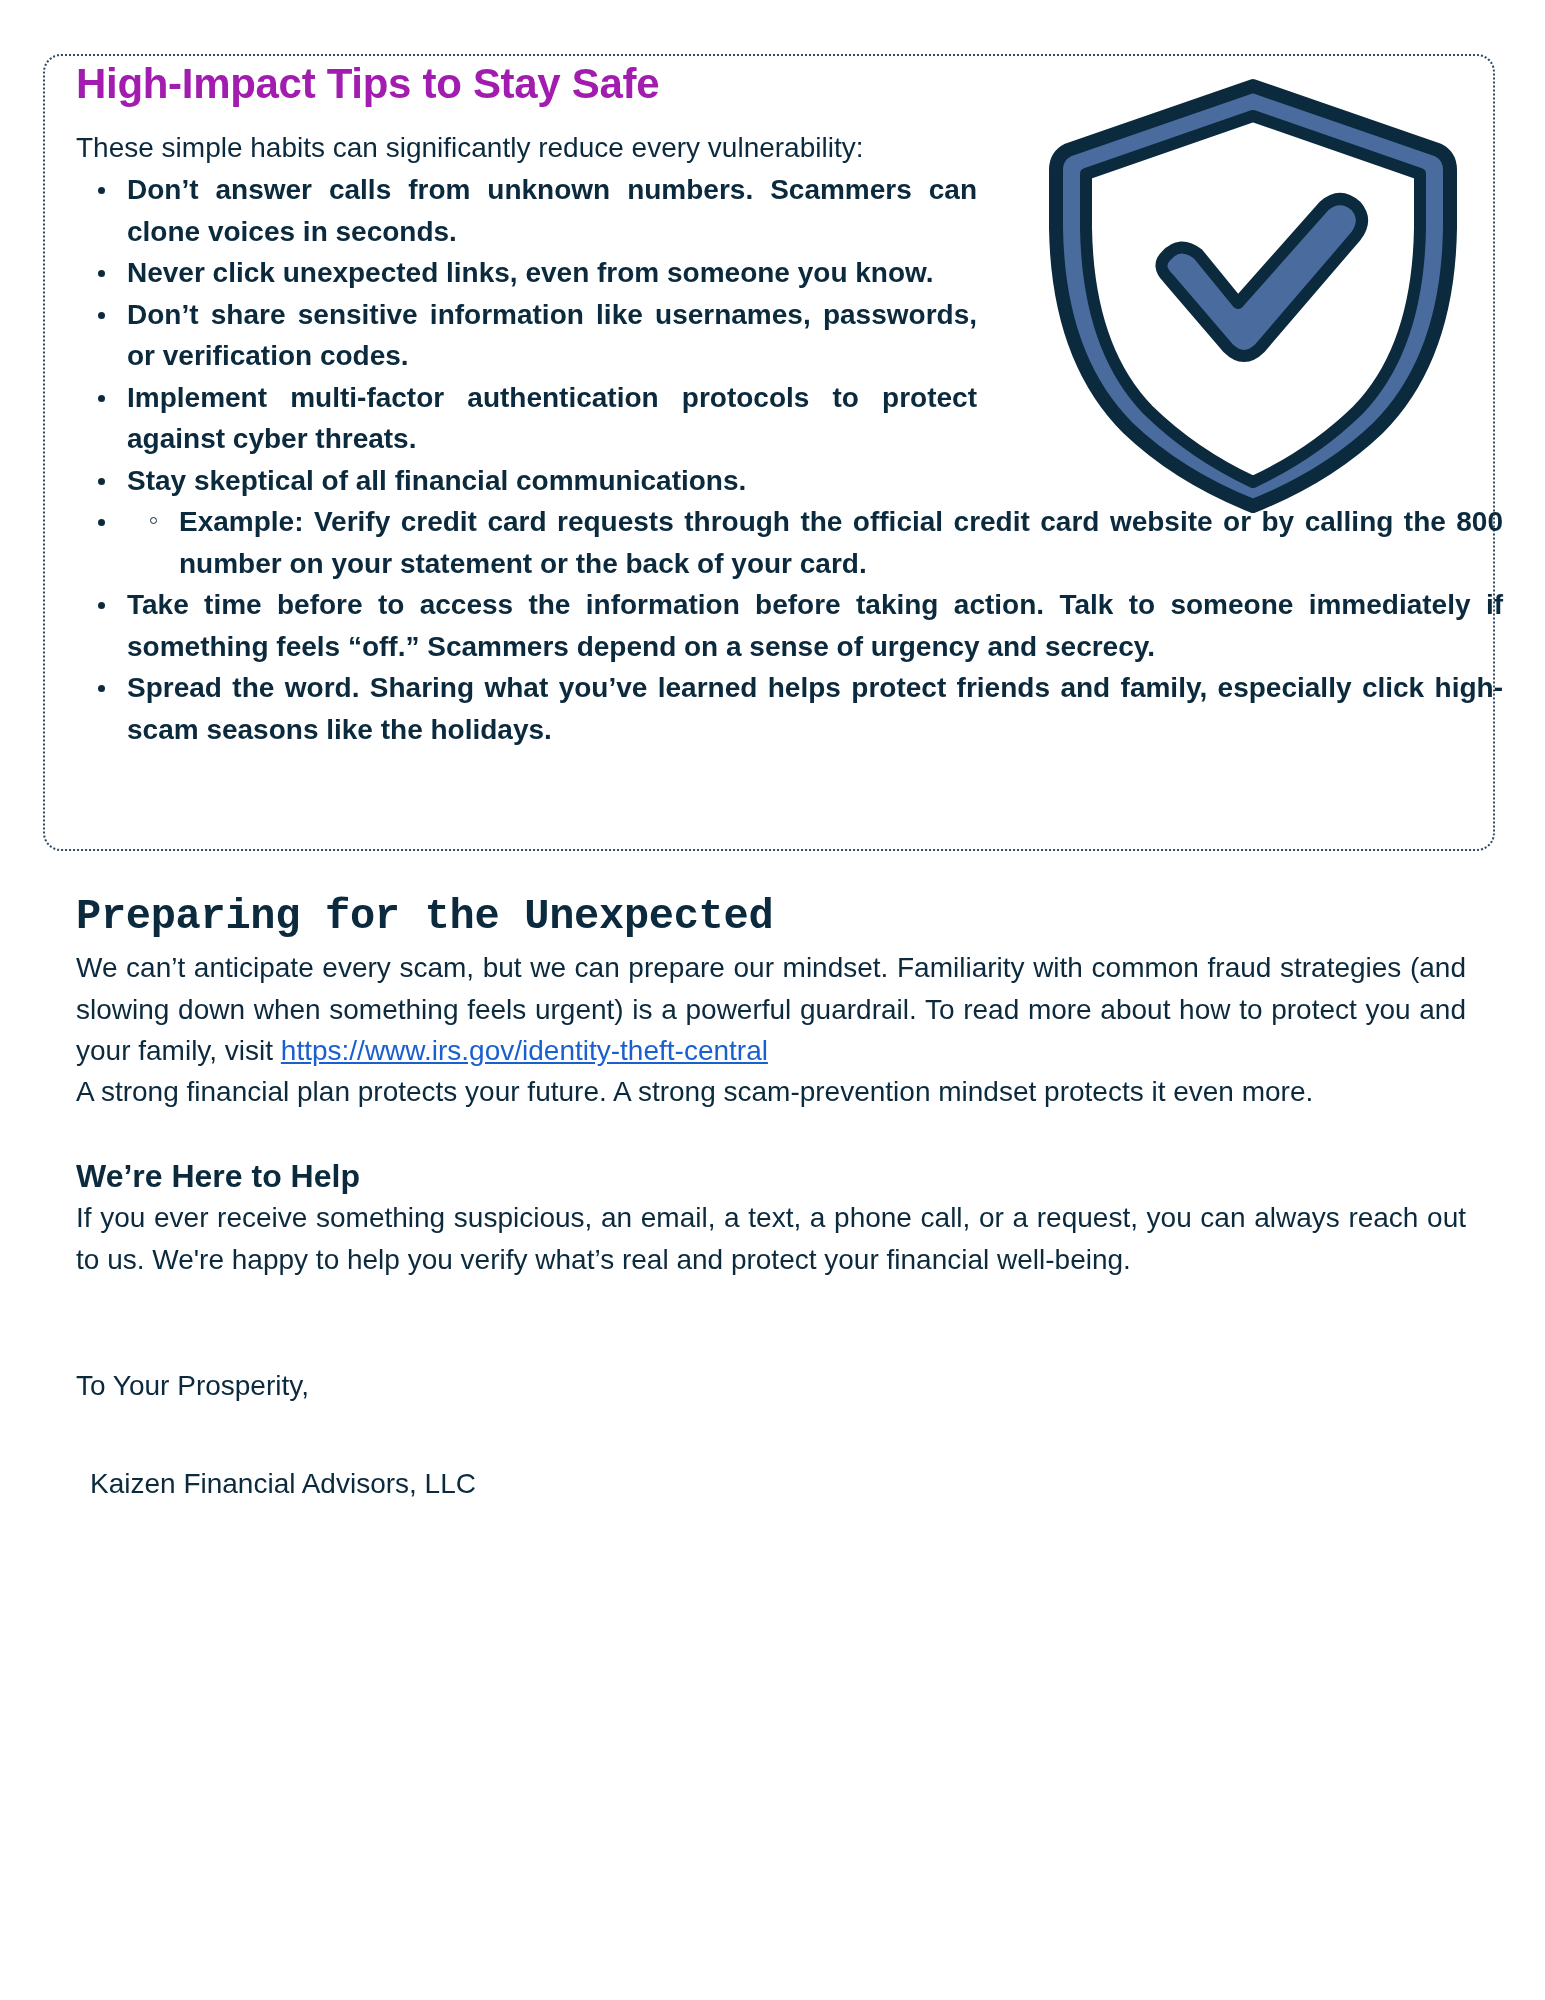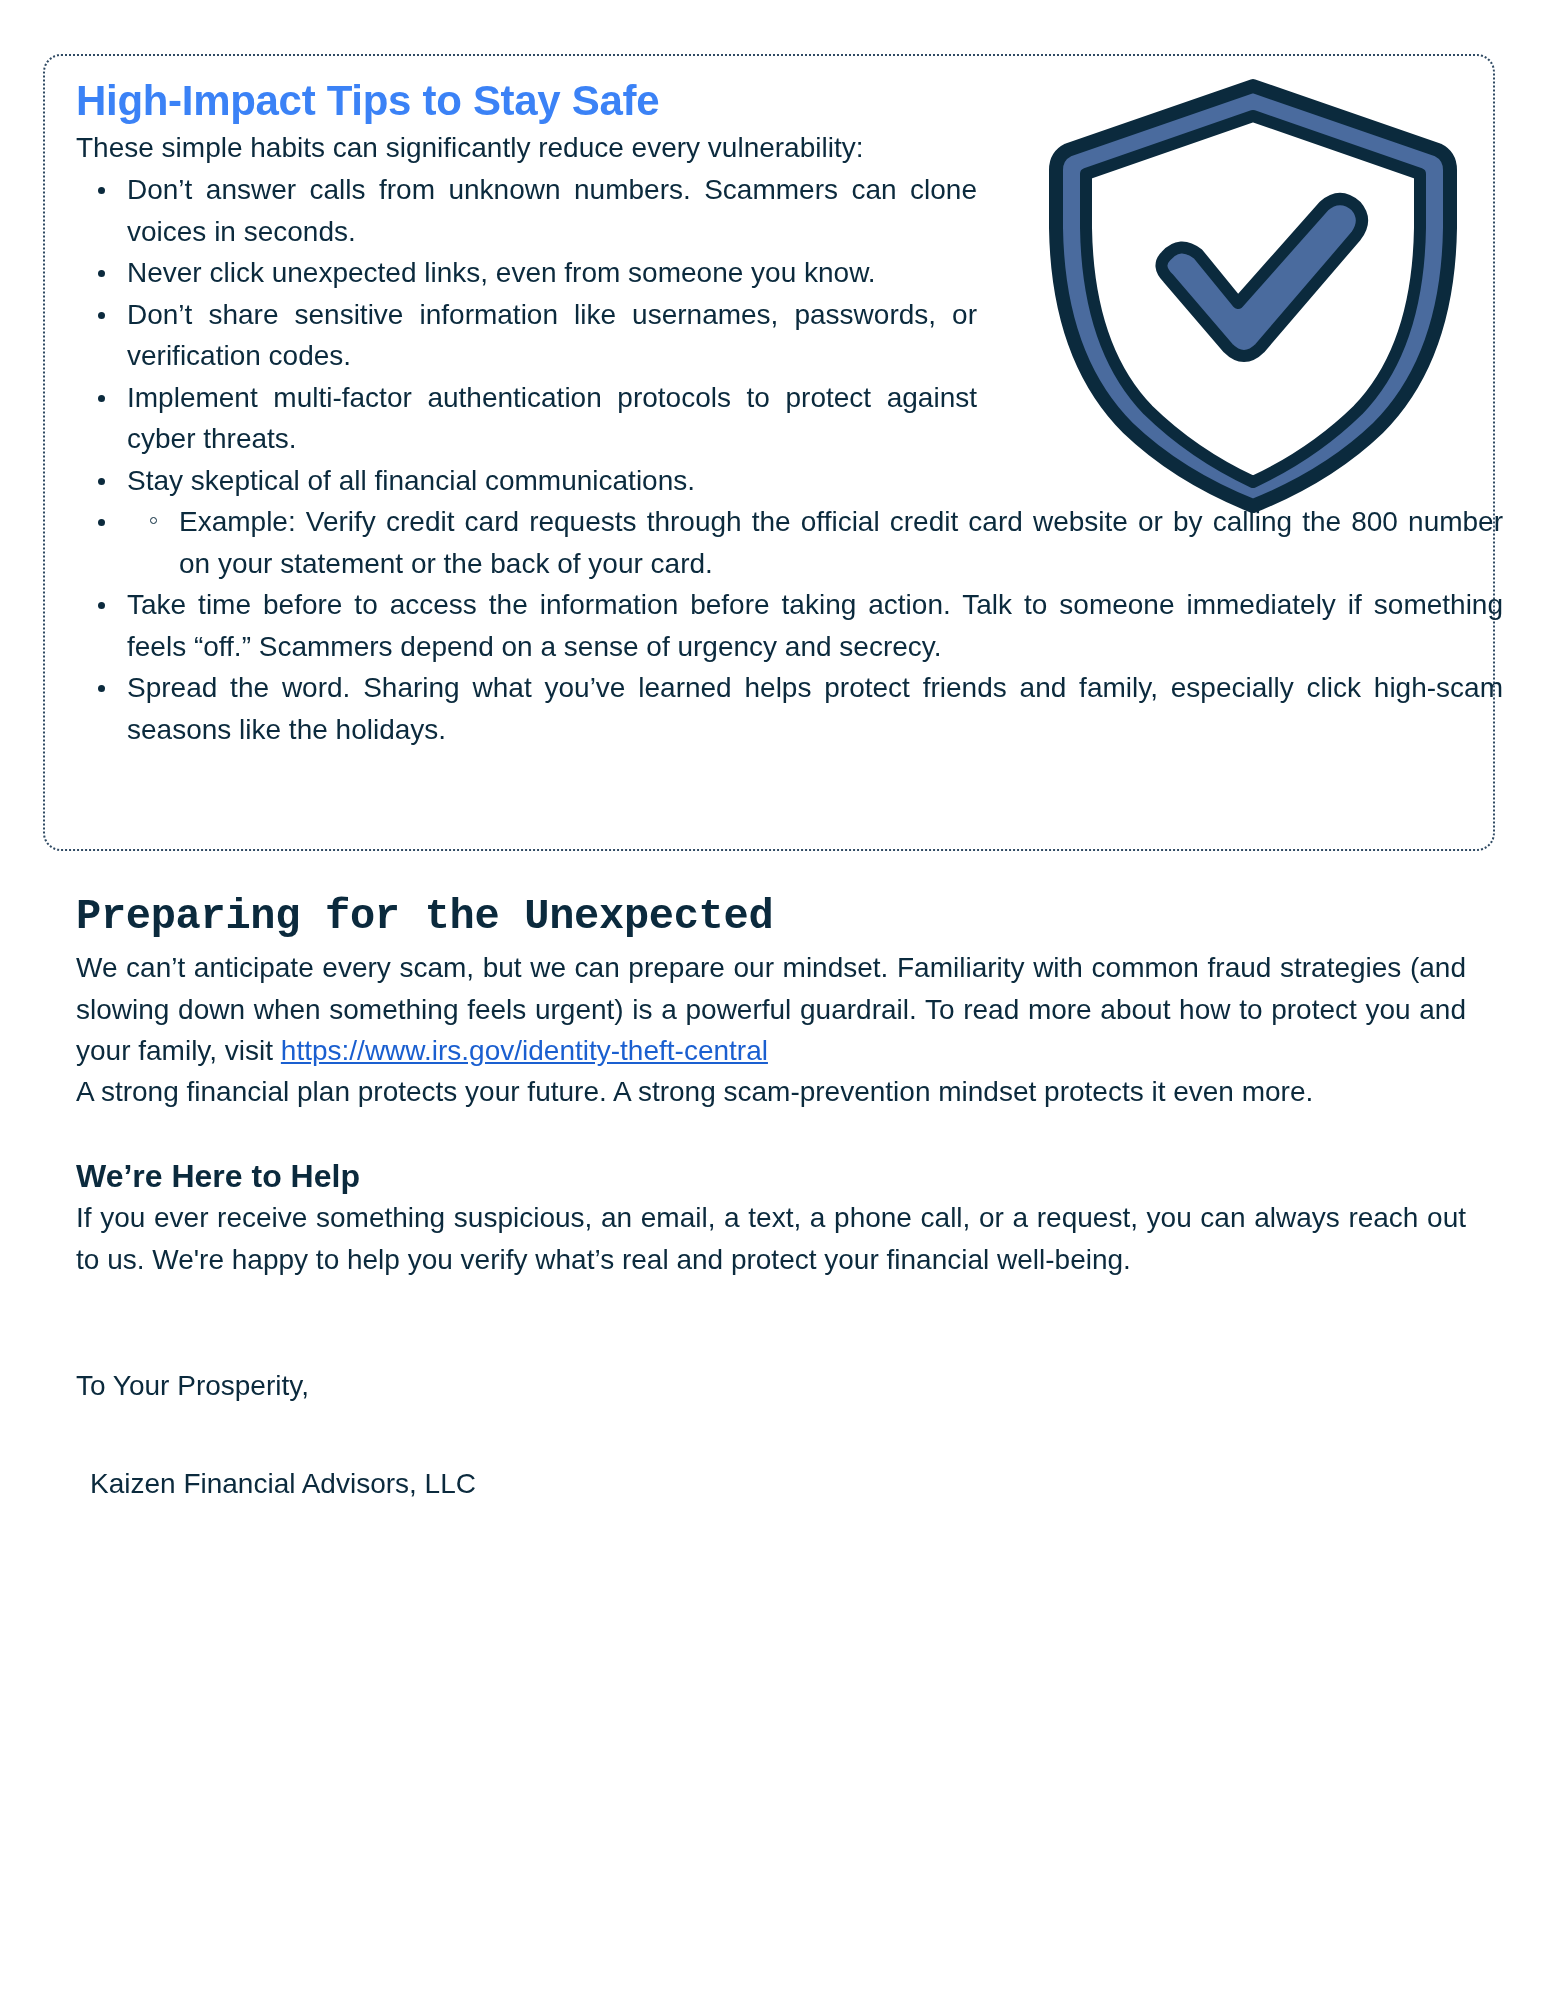--- a/index.html
+++ b/index.html
@@ -6,35 +6,35 @@
   body {
     width: 1545px; height: 2000px; position: relative; overflow: hidden;
     font-family: "Liberation Sans", "DejaVu Sans", sans-serif;
     color: #0b2a3d;
   }
   .tips-box {
     position: absolute; left: 43px; top: 54px; width: 1452px; height: 797px;
     border: 2px dotted #2f4a63; border-radius: 18px; box-sizing: border-box;
   }
   .tips-title {
-    position: absolute; left: 76px; top: 77px; margin: 0;
-    font-size: 42px; font-weight: bold; color: #3b82f6; letter-spacing: -0.3px;
+    position: absolute; left: 76px; top: 60px; margin: 0;
+    font-size: 42px; font-weight: bold; color: #a21caf; letter-spacing: -0.3px;
   }
   .tips-intro {
     position: absolute; left: 76px; top: 127px; margin: 0;
     font-size: 28px; line-height: 42px;
   }
   .shield {
     position: absolute; left: 1048px; top: 78px; width: 410px; height: 436px;
   }
   ul.tips {
     position: absolute; left: 76px; top: 169px; margin: 0; padding: 0; list-style: none;
     font-size: 28px; line-height: 41.5px;
   }
-  ul.tips > li { position: relative; padding-left: 51px; }
+  ul.tips > li { position: relative; padding-left: 51px; font-weight: bold; }
   ul.tips > li::before {
     content: ""; position: absolute; left: 22px; top: 18px;
     width: 7px; height: 7px; border-radius: 50%; background: #0b2a3d;
   }
   ul.tips > li.narrow { width: 850px; text-align: justify; }
   ul.tips > li.wide { width: 1376px; text-align: justify; }
   ul.sub { margin: 0; padding: 0; list-style: none; }
   ul.sub > li { position: relative; padding-left: 103px; width: 1324px; }
   ul.sub > li::before {
     content: ""; position: absolute; left: 74px; top: 16px;

